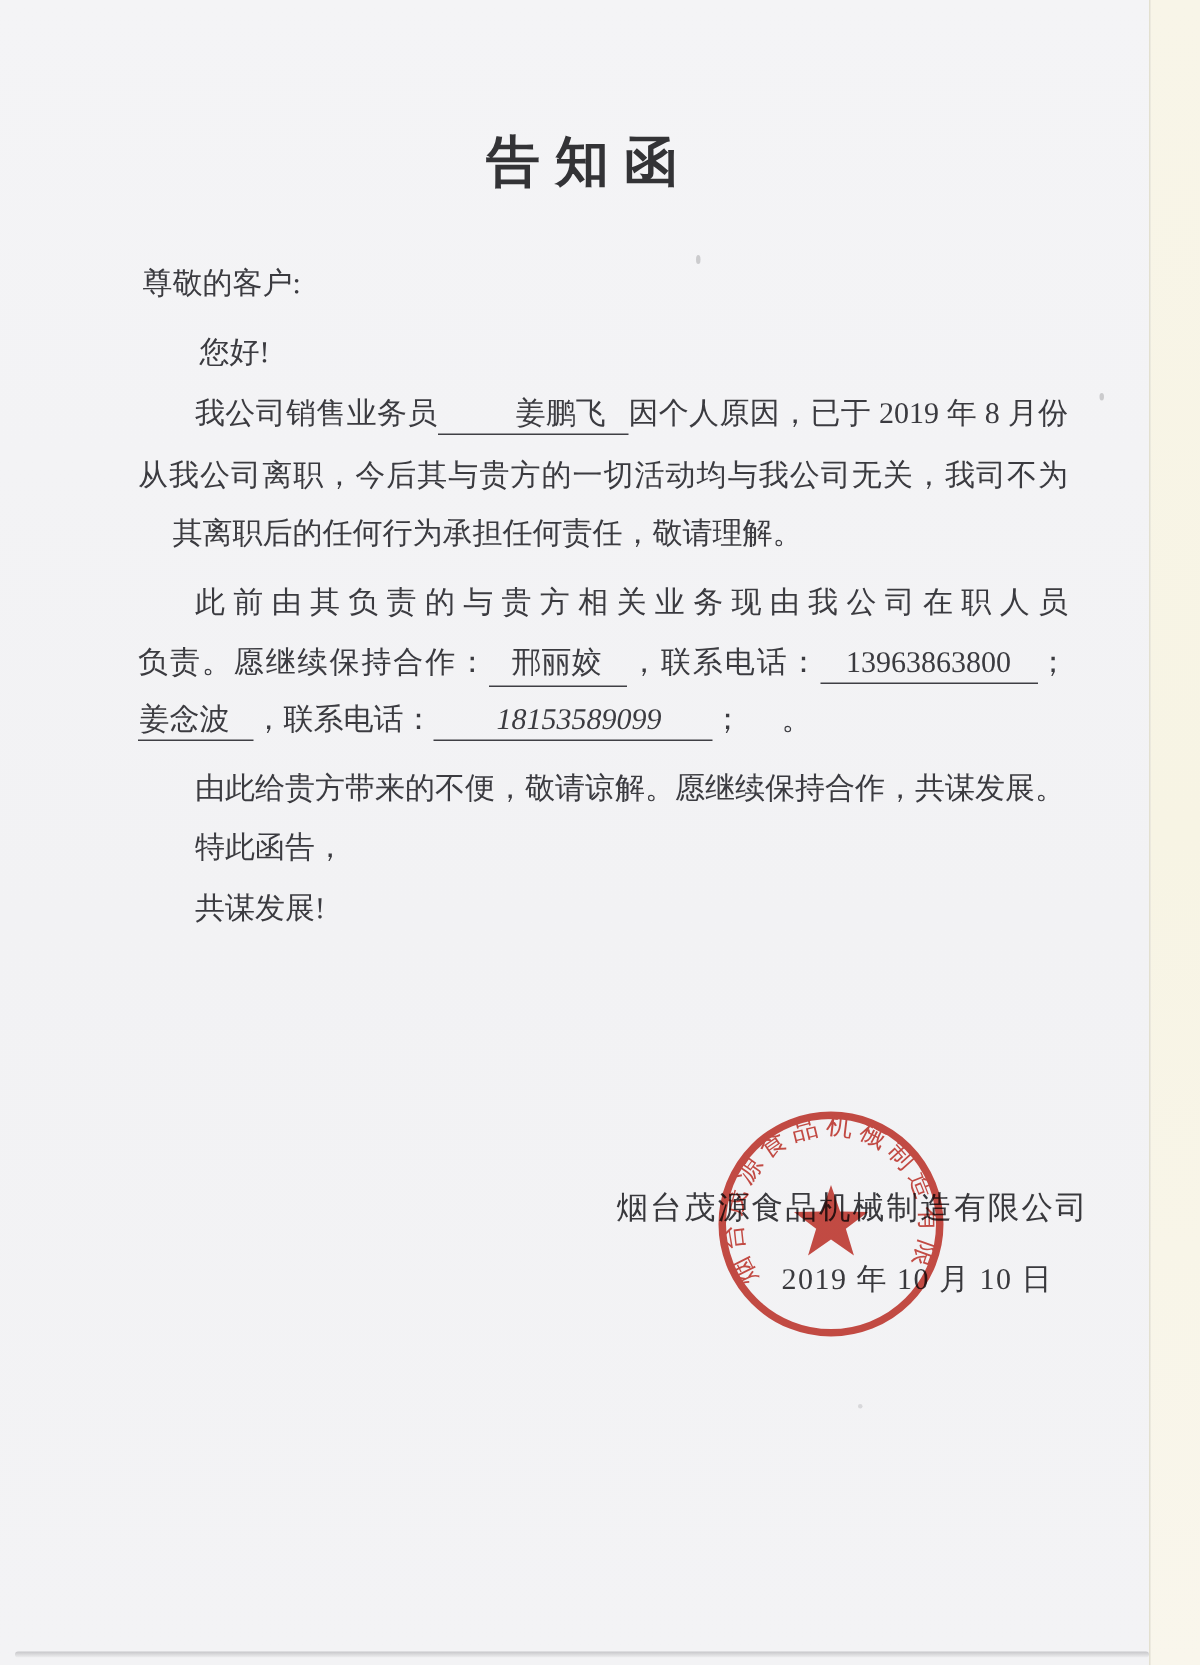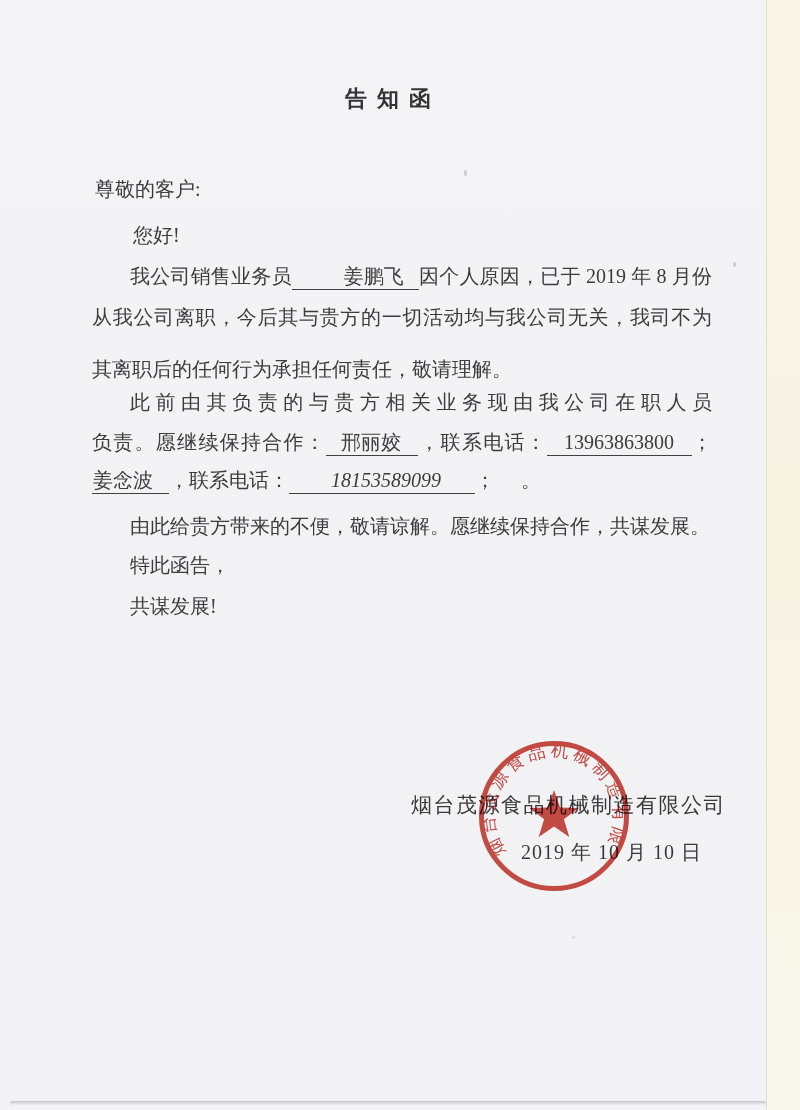--- a/index.html
+++ b/index.html
@@ -24,50 +24,50 @@
     position:absolute;left:10px;right:34px;top:1101px;height:4px;
     background:linear-gradient(180deg,rgba(125,125,130,.38),rgba(205,205,205,.12));
     border-radius:2px;
   }
   .speck{position:absolute;border-radius:50%;background:#9b9b9e;opacity:.45;}
 
   .doc-title{
     position:absolute;top:84px;left:0;width:786px;
     text-align:center;
     font-family:"Liberation Sans","DejaVu Sans",sans-serif;
-    font-weight:700;font-size:22px;letter-spacing:10px;
+    font-weight:700;font-size:36px;letter-spacing:10px;
     color:#333336;
   }
   .content{
     position:absolute;left:92px;top:0;width:620px;
     font-size:20px;line-height:30px;color:#3b3b40;
   }
   .ln{position:absolute;left:0;width:620px;}
   .nowrap{white-space:nowrap;}
   .just{text-align:justify;text-align-last:justify;}
   .ind{text-indent:38px;}
 
   .ln-salutation{top:174px;padding-left:3px;}
   .ln-greeting{top:220px;padding-left:41px;}
   .ln-p1a{top:261px;}
   .ln-p1b{top:302px;}
-  .ln-p1c{top:354px;}
+  .ln-p1c{top:341px;margin-left:23px;}
   .ln-p2a{top:387px;}
   .ln-p2b{top:427px;}
   .ln-p2c{top:465px;}
   .ln-p3{top:511px;}
   .ln-close1{top:550px;}
   .ln-close2{top:591px;}
 
   .u{
     display:inline-block;border-bottom:1px solid #3f3f44;
     line-height:24px;
   }
   .u-name{padding:0 15px 1px 14px;}
-  .u-contact1{padding:0 17px 1px 15px;}
+  .u-contact1{padding:0 17px 1px 15px;font-family:Liberation Mono, monospace;}
   .u-phone1{padding:0 18px 1px 17px;}
   .u-contact2{padding:0 16px 1px 1px;}
   .u-phone2{padding:0 34px 1px 42px;font-style:italic;}
   .period-offset{display:inline-block;margin-left:26px;}
 
   .footer-company{
     position:absolute;left:411px;top:791px;
     font-size:21px;letter-spacing:1.5px;color:#39393d;white-space:nowrap;
   }
   .footer-date{

